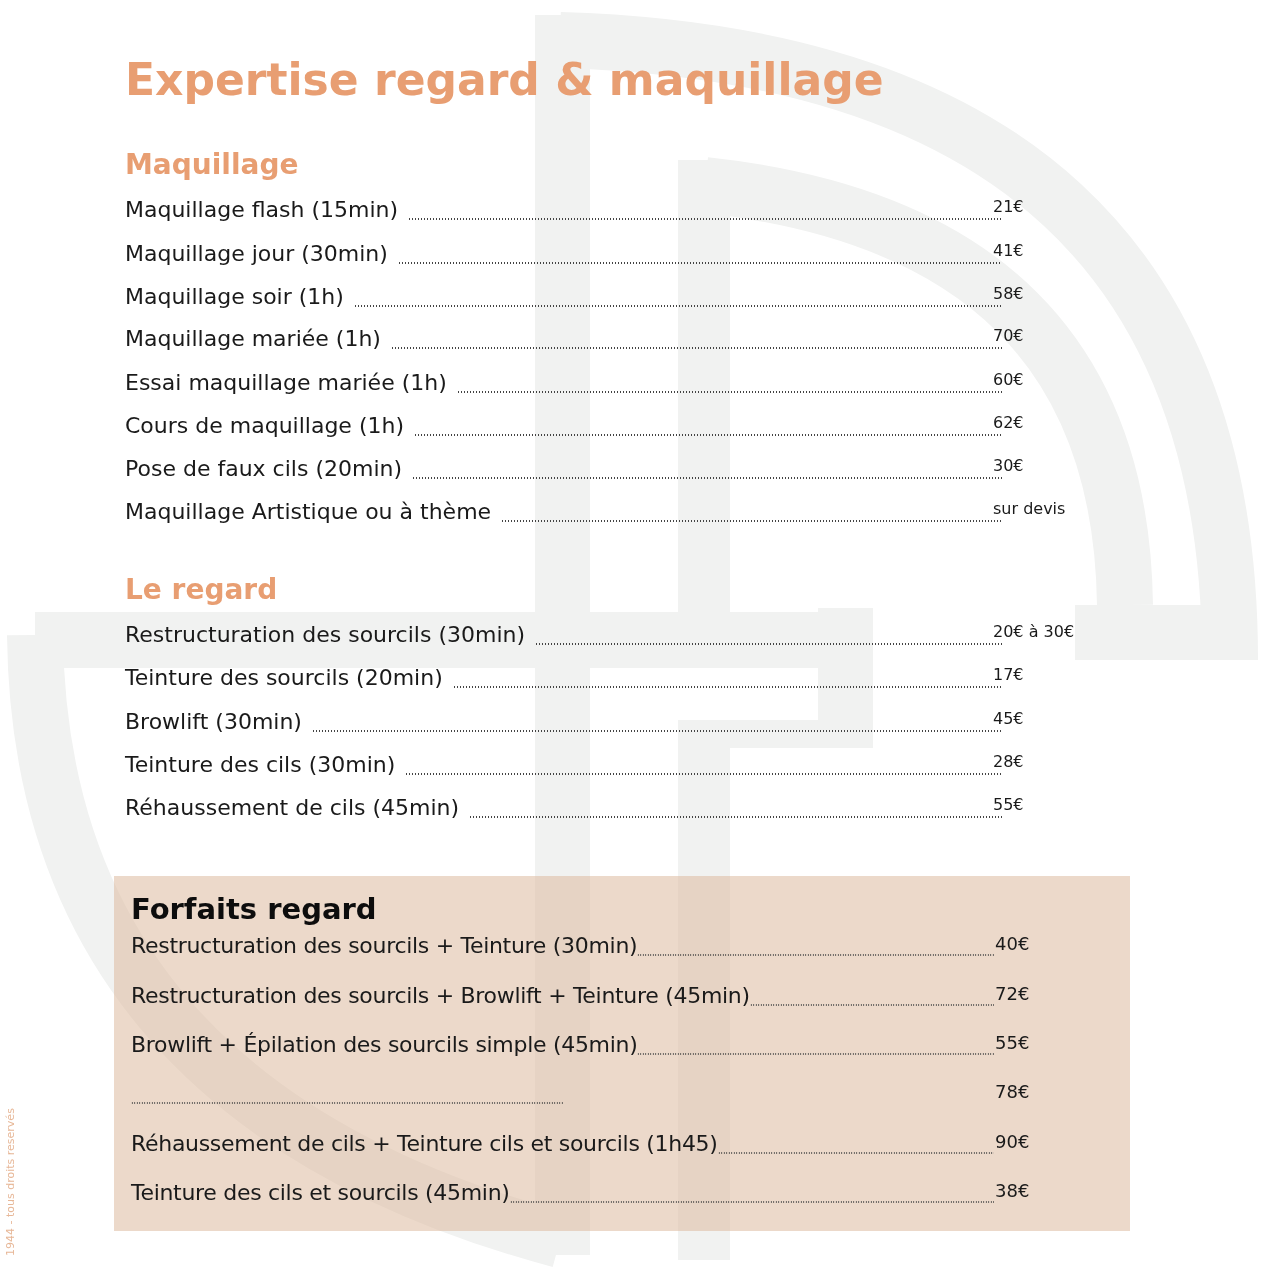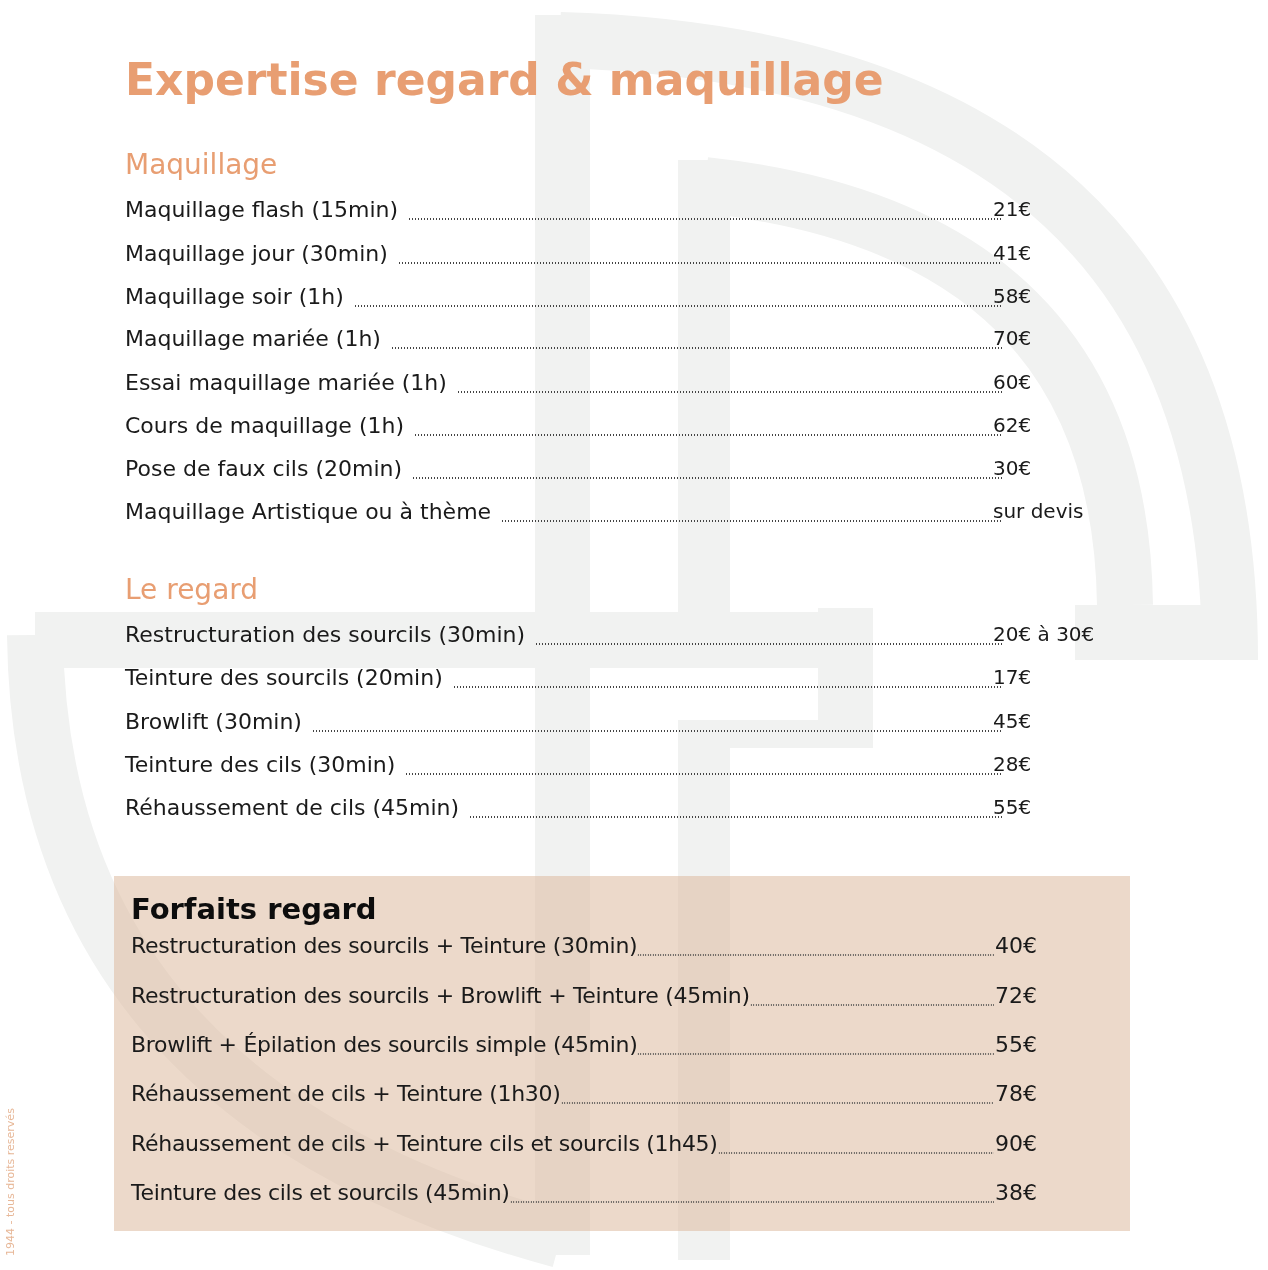--- a/index.html
+++ b/index.html
@@ -10,50 +10,50 @@
 
     .content { position: absolute; left: 0; top: 0; width: 1268px; height: 1270px; z-index: 1; }
 
     .page-title {
       position: absolute; left: 125px; top: 54px;
       font-family: "DejaVu Sans", sans-serif; font-weight: bold;
       font-size: 44px; letter-spacing: 0px; color: #e89e72; white-space: nowrap;
     }
     .section-title {
       position: absolute; left: 125px;
-      font-family: "DejaVu Sans", sans-serif; font-weight: normal;
+      font-family: "DejaVu Sans", sans-serif; font-weight: bold;
       font-size: 28px; color: #e89e72; white-space: nowrap;
     }
 
     .row { position: absolute; left: 125px; height: 30px; display: flex; align-items: baseline; white-space: nowrap; gap: 10px; }
     .row .label { font-family: "DejaVu Sans", sans-serif; font-size: 22px; color: #1a1a1a; }
     .row .dots {
       flex: 0 0 auto; height: 2px; align-self: flex-end; margin-bottom: 7px;
       background-image: radial-gradient(circle, #444 0.7px, transparent 0.9px);
       background-size: 3px 2px; background-repeat: repeat-x;
     }
-    .row .price { font-family: "DejaVu Sans", sans-serif; font-size: 20px; color: #1a1a1a; position: absolute; left: 868px; }
+    .row .price { font-family: "DejaVu Sans", sans-serif; font-size: 16px; color: #1a1a1a; position: absolute; left: 868px; }
 
     .forfait-box {
       position: absolute; left: 114px; top: 876px; width: 1016px; height: 355px;
       background: rgba(221, 186, 158, 0.55);
     }
     .forfait-title {
       position: absolute; left: 131px; top: 892px;
       font-family: "DejaVu Sans", sans-serif; font-weight: bold; font-size: 29px; color: #0d0d0d;
       white-space: nowrap;
     }
     .frow { position: absolute; left: 131px; height: 30px; display: flex; align-items: baseline; white-space: nowrap; }
     .frow .label { font-family: "DejaVu Sans", sans-serif; font-size: 22px; color: #1a1a1a; letter-spacing: -0.3px; }
     .frow .dots {
       height: 2px; align-self: flex-end; margin-bottom: 7px;
       background-image: radial-gradient(circle, #444 0.6px, transparent 0.8px);
       background-size: 2.5px 2px; background-repeat: repeat-x;
     }
-    .frow .price { font-family: "DejaVu Sans", sans-serif; font-size: 22px; color: #1a1a1a; position: absolute; left: 864px; }
+    .frow .price { font-family: "DejaVu Sans", sans-serif; font-size: 18px; color: #1a1a1a; position: absolute; left: 864px; }
 
     .copyright {
       position: absolute; left: 4px; top: 1256px;
       transform-origin: 0 0; transform: rotate(-90deg);
       font-family: "DejaVu Sans", sans-serif; font-size: 11px; color: #e7b797; white-space: nowrap;
     }
   </style>
 </head>
 <body>
 
@@ -165,21 +165,20 @@
     <span class="label">Restructuration des sourcils + Browlift + Teinture (45min)</span>
     <span class="dots" style="width: 244px;"></span>
     <span class="price">72€</span>
   </div>
   <div class="frow" style="top:1032px;">
     <span class="label">Browlift + Épilation des sourcils simple (45min)</span>
     <span class="dots" style="width: 357px;"></span>
     <span class="price">55€</span>
   </div>
   <div class="frow" style="top:1081px;">
-    <span class="label">Réhaussement de cils + Teinture (1h30)</span>
     <span class="dots" style="width: 433px;"></span>
     <span class="price">78€</span>
   </div>
   <div class="frow" style="top:1131px;">
     <span class="label">Réhaussement de cils + Teinture cils et sourcils (1h45)</span>
     <span class="dots" style="width: 276px;"></span>
     <span class="price">90€</span>
   </div>
   <div class="frow" style="top:1180px;">
     <span class="label">Teinture des cils et sourcils (45min)</span>

